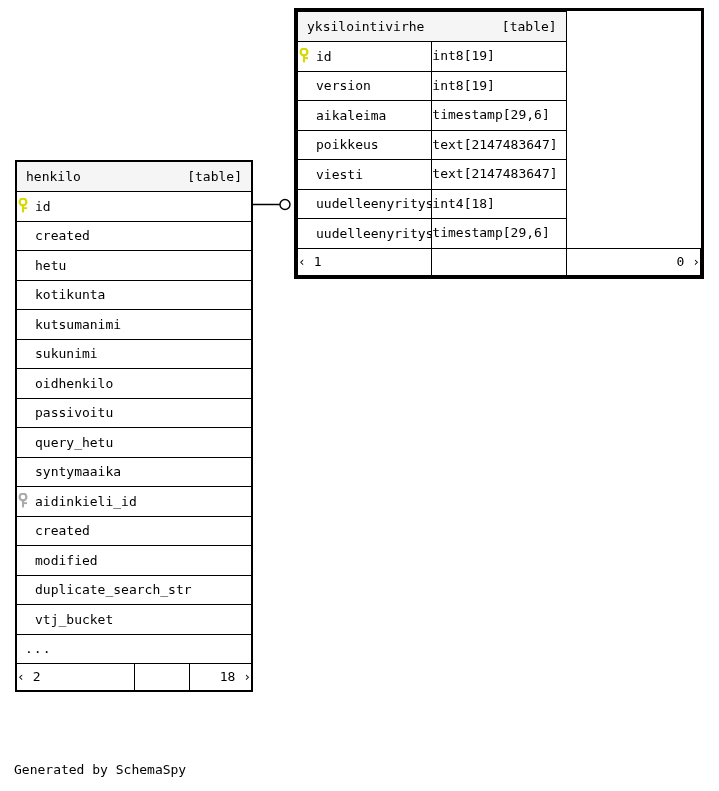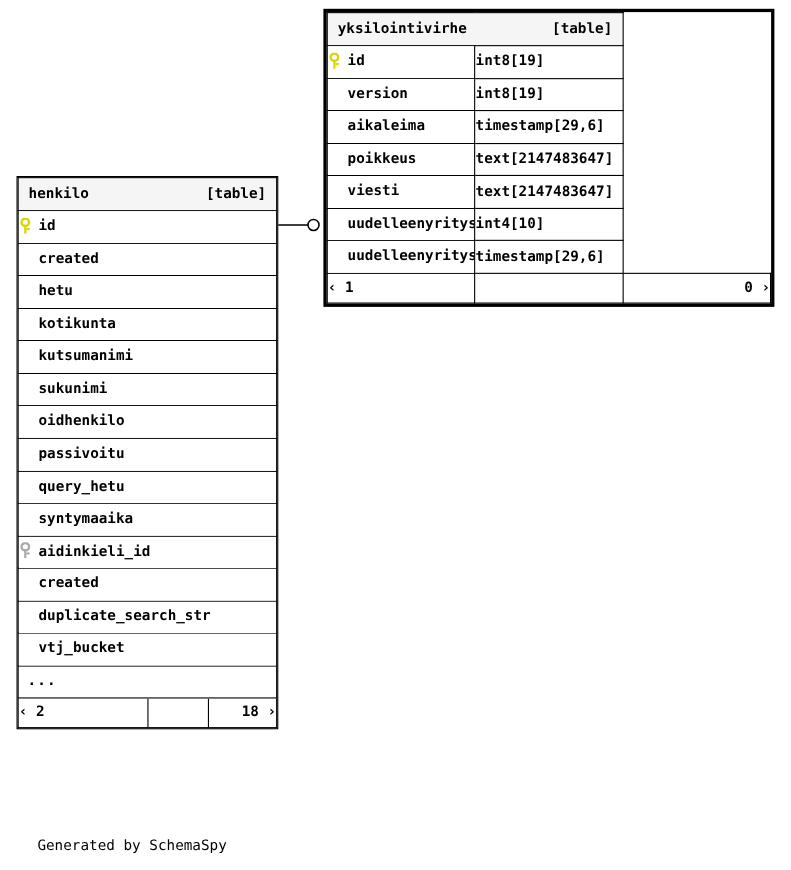--- a/index.html
+++ b/index.html
@@ -32,21 +32,21 @@
   }
   .entity table {
     border-collapse: collapse;
     width: 100%;
     table-layout: fixed;
   }
   .entity td, .entity th {
     border: 1px solid #000000;
     padding: 0;
     margin: 0;
-    font-weight: bold;
+    font-weight: normal;
     font-size: 13px;
     line-height: 28px;
     height: 28px;
     vertical-align: middle;
     white-space: nowrap;
     overflow: hidden;
     background: #ffffff;
   }
 
   
@@ -131,21 +131,20 @@
     pointer-events: none;
   }
 
   .credit {
     position: absolute;
     left: 14px;
     top: 762px;
     font-size: 13px;
     color: #000000;
     white-space: nowrap;
-    margin-left: 20px;
   }
 </style>
 </head>
 <body>
 
 <div class="canvas">
 
   <svg class="edge" width="719" height="791" viewBox="0 0 719 791">
     <line x1="231" y1="204.5" x2="280" y2="204.5" stroke="#000000" stroke-width="1.4"></line>
     <circle cx="285" cy="204.5" r="5" fill="#ffffff" stroke="#000000" stroke-width="1.4"></circle>
@@ -202,21 +201,21 @@
             <span class="keyspace"></span><span class="nm">viesti</span>
           </td>
           <td class="col-type">text[2147483647]</td>
         </tr>
 
 
         <tr>
           <td class="col-name">
             <span class="keyspace"></span><span class="nm">uudelleenyritys_maara</span>
           </td>
-          <td class="col-type">int4[10]</td>
+          <td class="col-type">int4[18]</td>
         </tr>
 
         <tr>
           <td class="col-name">
             <span class="keyspace"></span><span class="nm">uudelleenyritys_aikaleima</span>
           </td>
           <td class="col-type">timestamp[29,6]</td>
         </tr>
 
         <tr class="ent-foot">
@@ -324,20 +323,25 @@
             </span><span class="nm">aidinkieli_id</span>
           </td>
         </tr>
 
         <tr>
           <td class="col-name">
             <span class="keyspace"></span><span class="nm">created</span>
           </td>
         </tr>
 
+        <tr>
+          <td class="col-name">
+            <span class="keyspace"></span><span class="nm">modified</span>
+          </td>
+        </tr>
 
 
         <tr>
           <td class="col-name">
             <span class="keyspace"></span><span class="nm">duplicate_search_str</span>
           </td>
         </tr>
 
         <tr>
           <td class="col-name">

